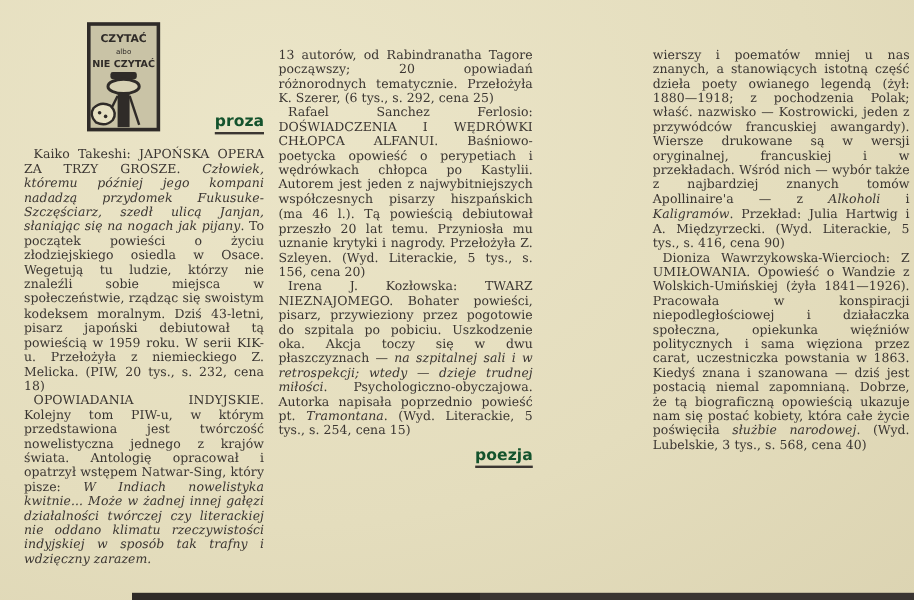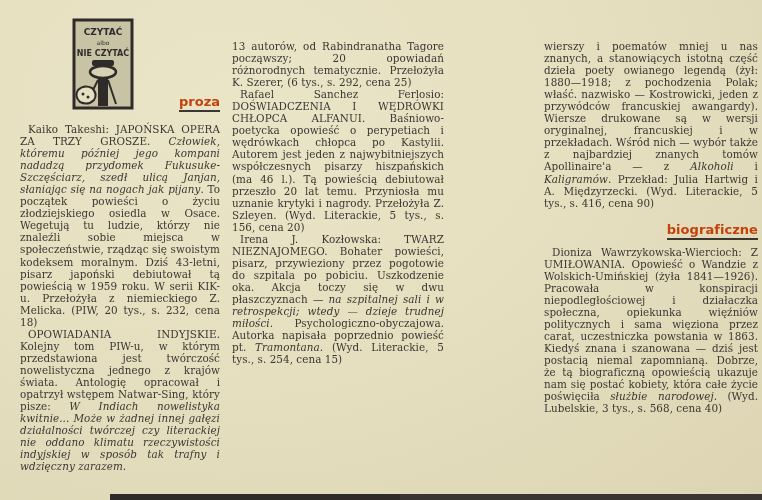--- a/index.html
+++ b/index.html
@@ -26,21 +26,21 @@
   .col p { margin: 0; }
   .col .indent { text-indent: 8px; }
   b.author { font-weight: normal; }
   i { }
   .section-head {
     text-align: right;
     font-family: "DejaVu Sans", sans-serif;
     font-weight: bold;
     font-size: 13px;
     line-height: 14px;
-    color: #c2410c;
+    color: #14532d;
     position: relative;
     margin-bottom: 4px;
   }
   .section-head span {
     display: inline-block;
     border-bottom: 2px solid #3b3632;
     padding-bottom: 1px;
   }
   .head-proza { position: absolute; left: 150px; top: 95px; width: 70px; }
   .head-poezja { margin-top: 8px; margin-bottom: 6px; }
@@ -83,23 +83,23 @@
 
   <div class="col col1">
     <p class="indent"><b class="author">Kaiko Takeshi:</b> <span>JAPOŃSKA OPERA ZA TRZY GROSZE.</span> <i>Człowiek, któremu później jego kompani nadadzą przydomek Fukusuke-Szczęściarz, szedł ulicą Janjan, słaniając się na nogach jak pijany</i><span>. To początek powieści o życiu złodziejskiego osiedla w Osace. Wegetują tu ludzie, którzy nie znaleźli sobie miejsca w społeczeństwie, rządząc się swoistym kodeksem moralnym. Dziś 43-letni, pisarz japoński debiutował tą powieścią w 1959 roku. W serii KIK-u. Przełożyła z niemieckiego Z. Melicka. (PIW, 20 tys., s. 232, cena 18)</span></p>
     <p class="indent"><span>OPOWIADANIA INDYJSKIE.</span><span> Kolejny tom PIW-u, w którym przedstawiona jest twórczość nowelistyczna jednego z krajów świata. Antologię opracował i opatrzył wstępem Natwar-Sing, który pisze: </span><i>W Indiach nowelistyka kwitnie... Może w żadnej innej gałęzi działalności twórczej czy literackiej nie oddano klimatu rzeczywistości indyjskiej w sposób tak trafny i wdzięczny zarazem.</i></p>
   </div>
 
   <div class="col col2">
     <p>13 autorów, od Rabindranatha Tagore począwszy; 20 opowiadań różnorodnych tematycznie. Przełożyła K. Szerer, (6 tys., s. 292, cena 25)</p>
     <p class="indent"><b class="author">Rafael Sanchez Ferlosio:</b> <span>DOŚWIADCZENIA I WĘDRÓWKI CHŁOPCA ALFANUI.</span><span> Baśniowo-poetycka opowieść o perypetiach i wędrówkach chłopca po Kastylii. Autorem jest jeden z najwybitniejszych współczesnych pisarzy hiszpańskich (ma 46 l.). Tą powieścią debiutował przeszło 20 lat temu. Przyniosła mu uznanie krytyki i nagrody. Przełożyła Z. Szleyen. (Wyd. Literackie, 5 tys., s. 156, cena 20)</span></p>
     <p class="indent"><b class="author">Irena J. Kozłowska:</b> <span>TWARZ NIEZNAJOMEGO.</span><span> Bohater powieści, pisarz, przywieziony przez pogotowie do szpitala po pobiciu. Uszkodzenie oka. Akcja toczy się w dwu płaszczyznach — </span><i>na szpitalnej sali i w retrospekcji; wtedy — dzieje trudnej miłości</i><span>. Psychologiczno-obyczajowa. Autorka napisała poprzednio powieść pt. </span><i>Tramontana</i><span>. (Wyd. Literackie, 5 tys., s. 254, cena 15)</span></p>
+    <div class="section-head head-poezja"><span>poezja</span></div>
   </div>
 
   <div class="col col3">
     <p><span>wierszy i poematów mniej u nas znanych, a stanowiących istotną część dzieła poety owianego legendą (żył: 1880—1918; z pochodzenia Polak; właść. nazwisko — Kostrowicki, jeden z przywódców francuskiej awangardy). Wiersze drukowane są w wersji oryginalnej, francuskiej i w przekładach. Wśród nich — wybór także z najbardziej znanych tomów Apollinaire'a — z </span><i>Alkoholi</i><span> i </span><i>Kaligramów</i><span>. Przekład: Julia Hartwig i A. Międzyrzecki. (Wyd. Literackie, 5 tys., s. 416, cena 90)</span></p>
-    <div class="section-head head-bio"><span>biograficzne</span></div>
     <p class="indent"><b class="author">Dioniza Wawrzykowska-Wiercioch:</b> <span>Z UMIŁOWANIA.</span><span> Opowieść o Wandzie z Wolskich-Umińskiej (żyła 1841—1926). Pracowała w konspiracji niepodległościowej i działaczka społeczna, opiekunka więźniów politycznych i sama więziona przez carat, uczestniczka powstania w 1863. Kiedyś znana i szanowana — dziś jest postacią niemal zapomnianą. Dobrze, że tą biograficzną opowieścią ukazuje nam się postać kobiety, która całe życie poświęciła </span><i>służbie narodowej</i><span>. (Wyd. Lubelskie, 3 tys., s. 568, cena 40)</span></p>
   </div>
 
   <div class="bottom-bar"></div>
   <div class="bottom-bar2"></div>
 </div>
 
 </body></html>

